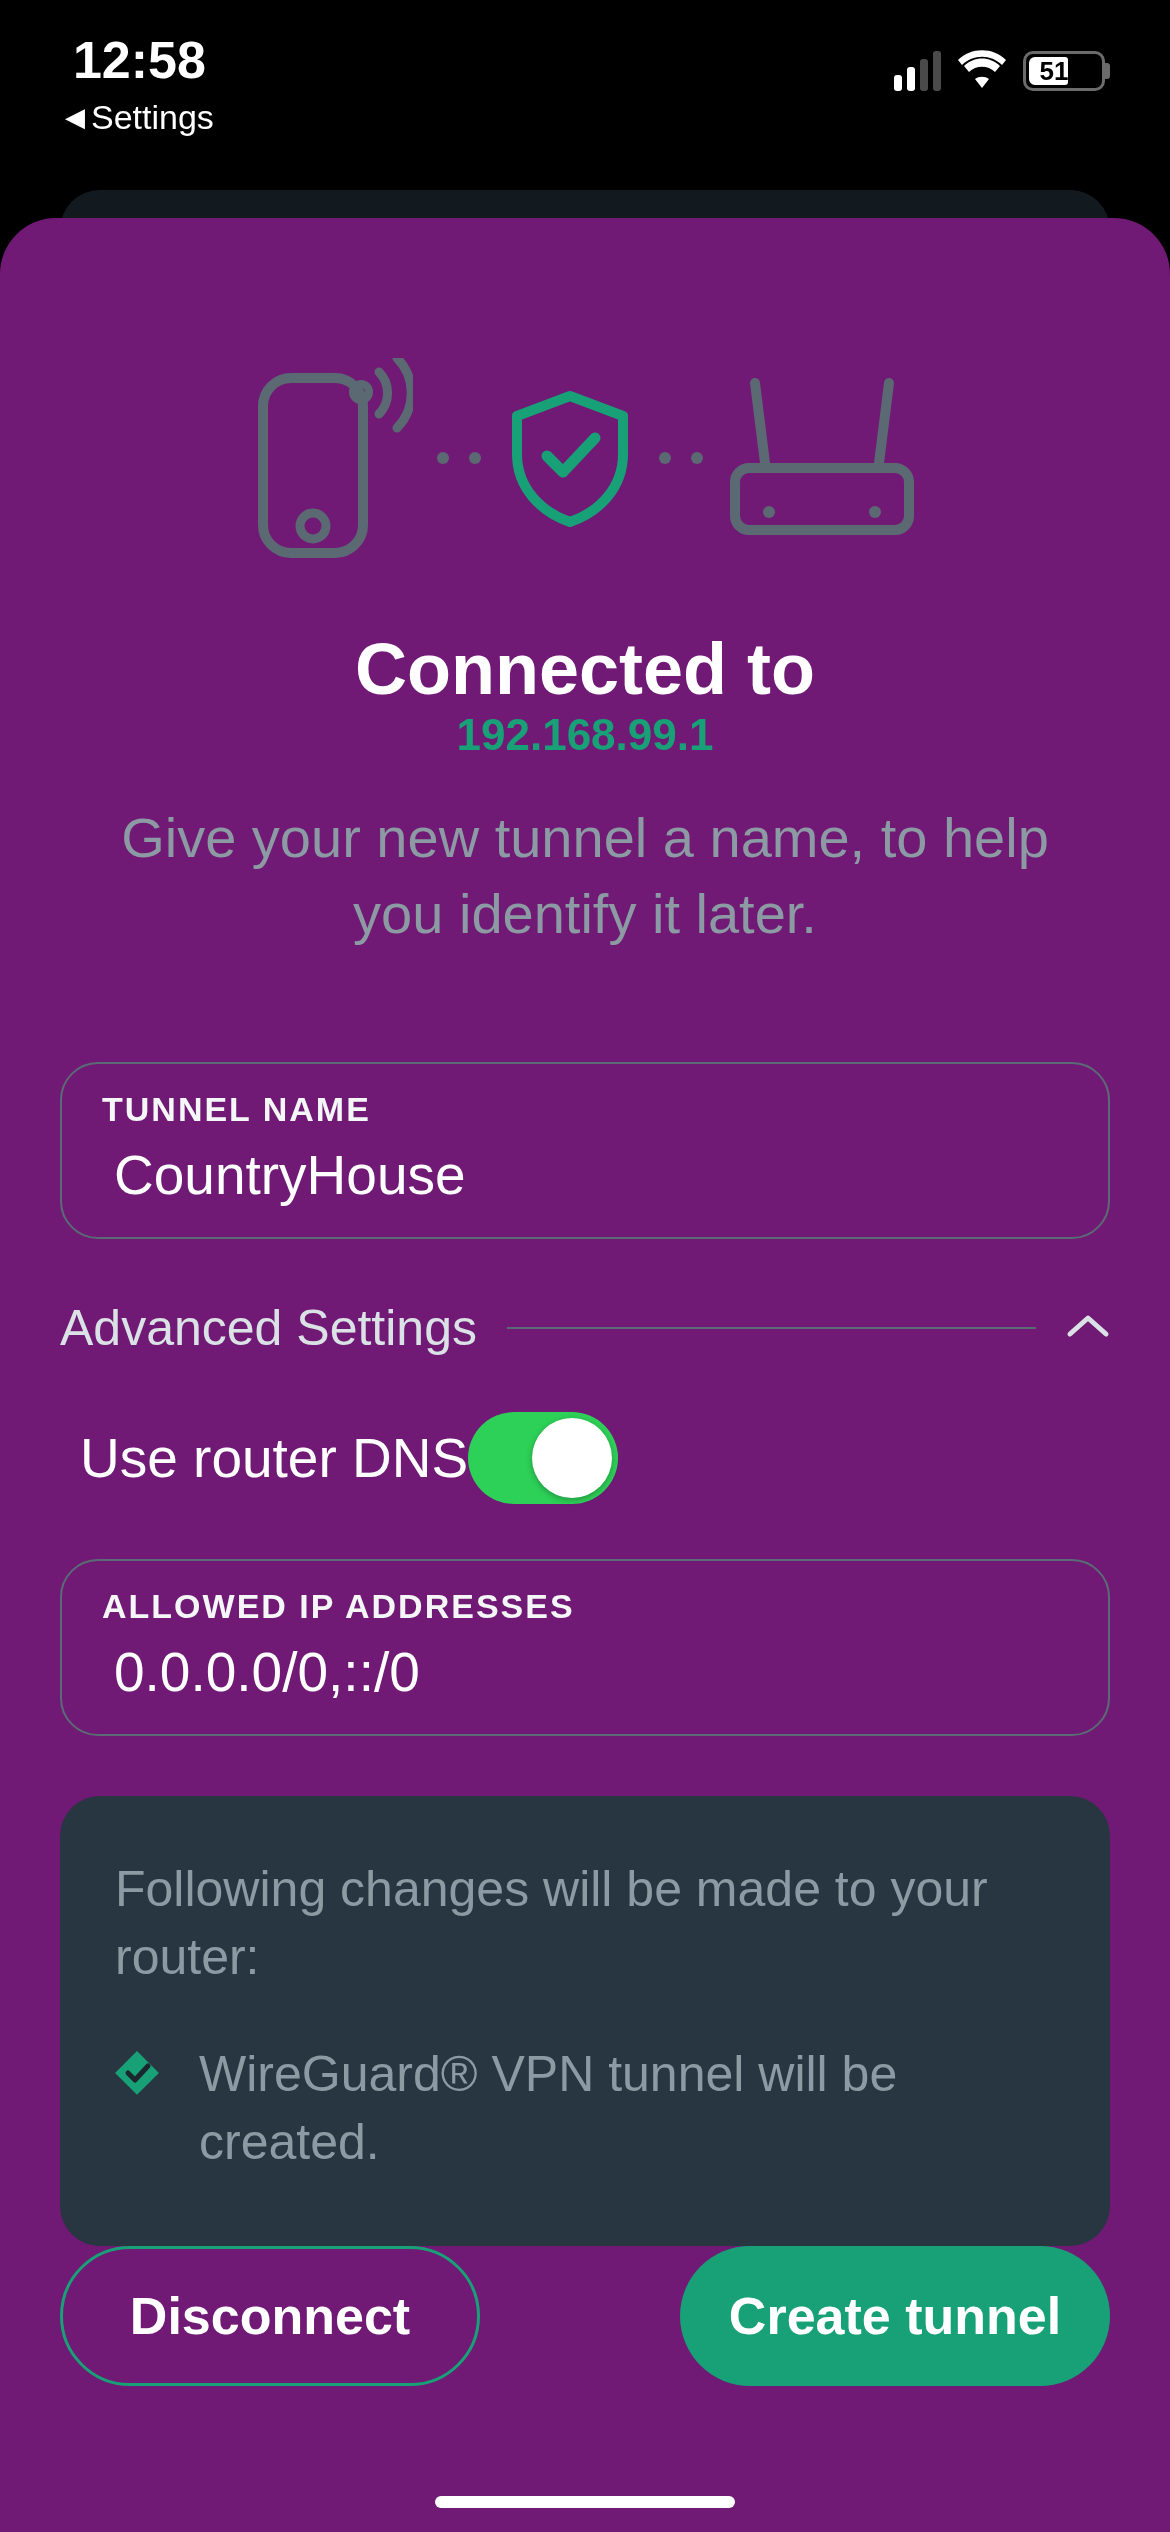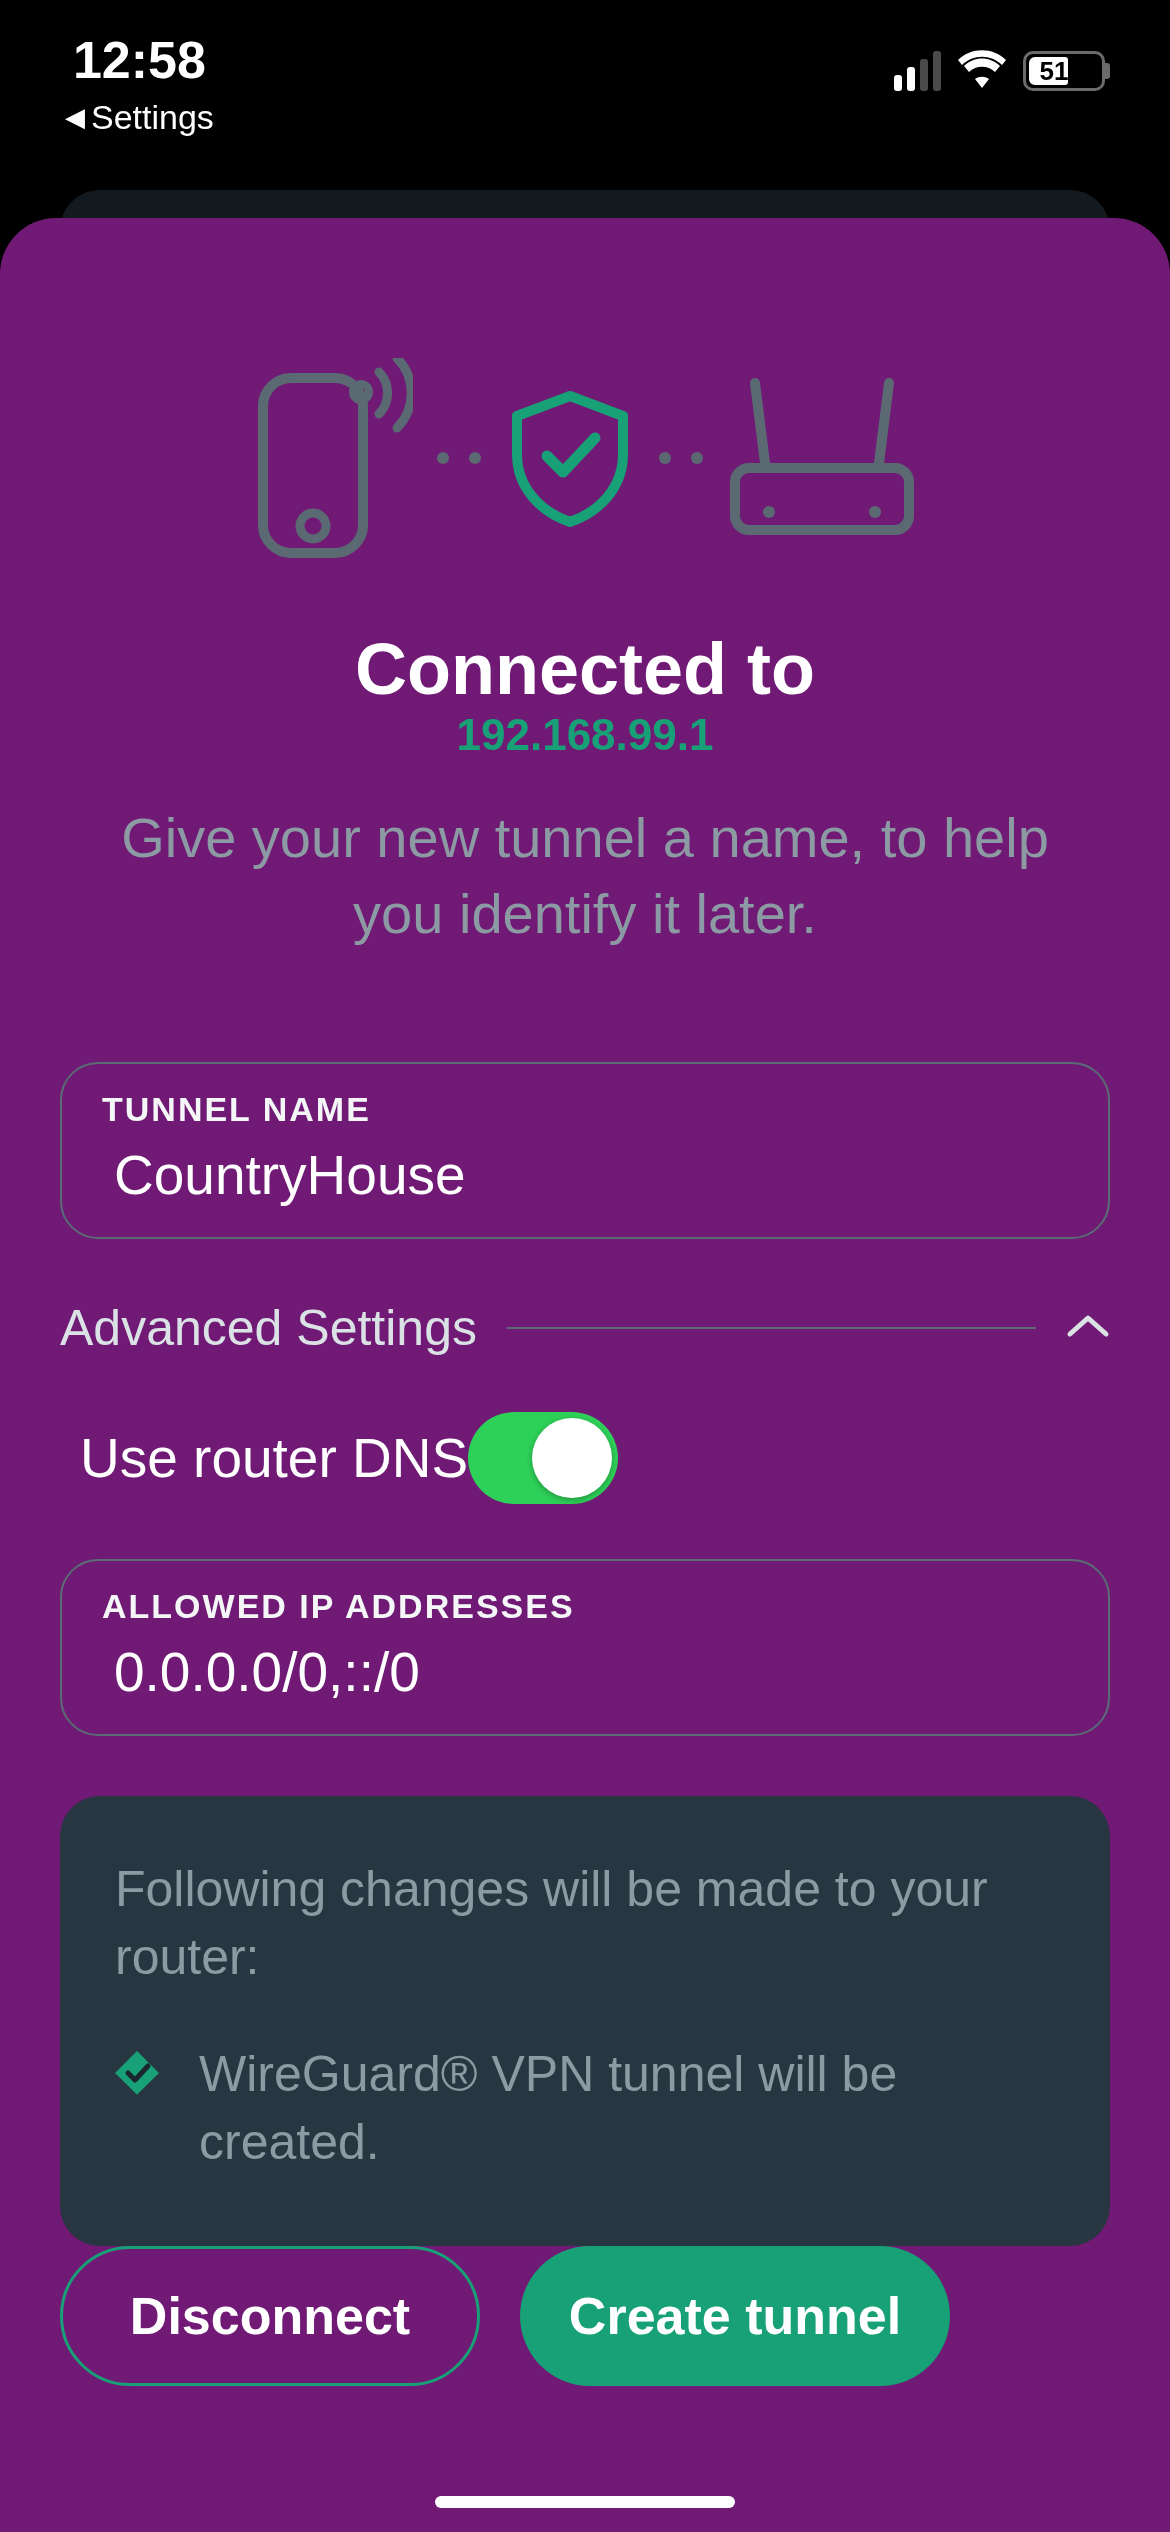--- a/index.html
+++ b/index.html
@@ -97,21 +97,21 @@
     .switch { width: 150px; height: 92px; border-radius: 46px; background: #2ed158; position: relative; cursor: pointer; }
     .switch .knob { position: absolute; right: 6px; top: 6px; width: 80px; height: 80px; border-radius: 50%; background: #fff; box-shadow: 0 2px 6px rgba(0,0,0,.3); }
 
     
     .card { background: #273640; border-radius: 40px; padding: 60px 55px 70px; }
     .card-title { font-size: 50px; color: #8c9aa3; line-height: 1.35; margin-bottom: 50px; }
     .card-item { display: flex; gap: 40px; align-items: flex-start; }
     .card-item-text { font-size: 50px; color: #8c9aa3; line-height: 1.35; }
 
     
-    .actions { margin-top: auto; display: flex; gap: 40px; justify-content: flex-start; padding-bottom: 80px; }
+    .actions { margin-top: auto; display: flex; gap: 40px; justify-content: space-between; padding-bottom: 80px; }
     .btn { height: 140px; border-radius: 70px; font-size: 52px; font-weight: 700; display: flex; align-items: center; justify-content: center; cursor: pointer; }
     .btn-ghost { width: 420px; border: 3px solid #18a076; color: #fff; background: transparent; }
     .btn-solid { width: 430px; background: #18a076; color: #fff; border: none; }
 
     
     .home-ind { position: absolute; bottom: 24px; left: 50%; transform: translateX(-50%); width: 300px; height: 12px; background: #fff; border-radius: 6px; }
   </style>
 </head>
 <body>
 

